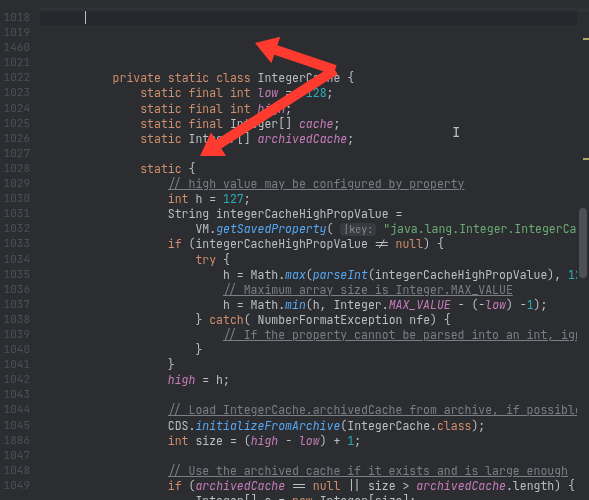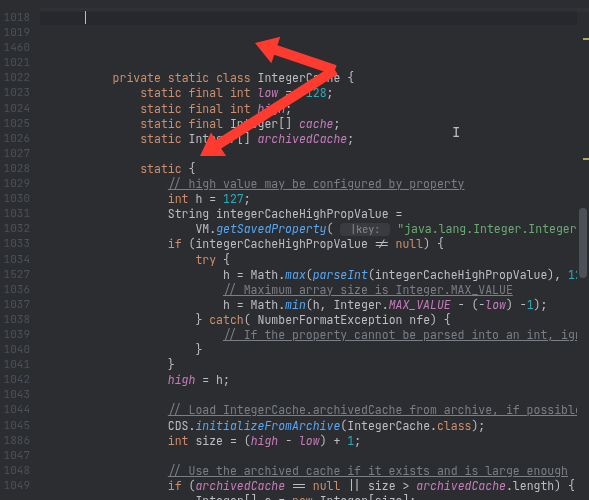--- a/index.html
+++ b/index.html
@@ -68,21 +68,21 @@
     background: #bcbec4;
   }
   
   .kw   { color: #cf8e6d; }
   .fld  { color: #c77dbb; font-style: italic; }
   .num  { color: #2aacb8; }
   .com  { color: #7a7e85; text-decoration: underline; }
   .str  { color: #6aab73; }
   .mth  { color: #57a8f5; font-style: italic; }
   .cls  { color: #bcbec4; }
-  .ann  { color:#858a93; background:#393b40; border-radius:4px; padding:0 10px; font-style:normal; font-size:10px; }
+  .ann  { color:#858a93; background:#393b40; border-radius:4px; padding:0 3px; font-style:normal; font-size:10px; }
 
   
   .arrows {
     position: absolute;
     top: 0; left: 0;
     pointer-events: none;
     z-index: 10;
   }
 </style>
 </head>
@@ -100,21 +100,21 @@
       <div>1025</div>
       <div>1026</div>
       <div>1027</div>
       <div>1028</div>
       <div>1029</div>
       <div>1030</div>
       <div>1031</div>
       <div>1032</div>
       <div>1033</div>
       <div>1034</div>
-      <div>1527</div>
+      <div>1035</div>
       <div>1036</div>
       <div>1037</div>
       <div>1038</div>
       <div>1039</div>
       <div>1040</div>
       <div>1041</div>
       <div>1042</div>
       <div>1043</div>
       <div>1044</div>
       <div>1045</div>

